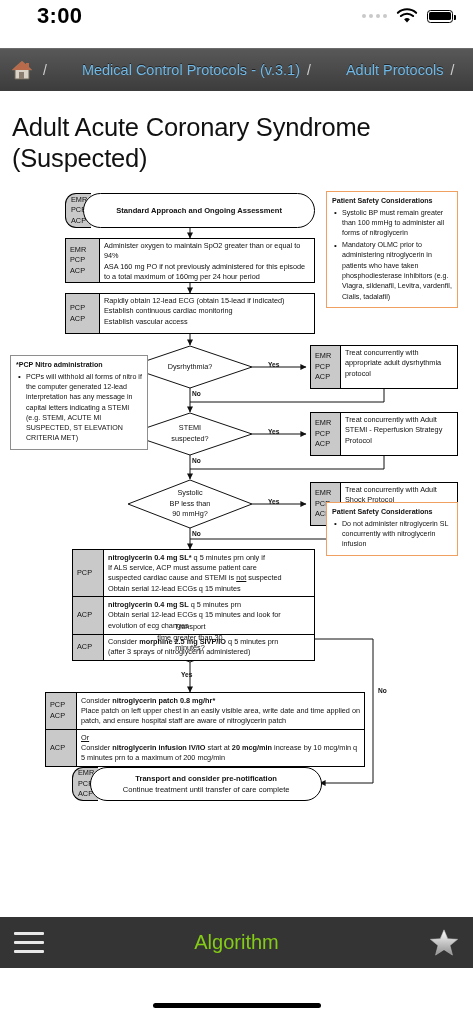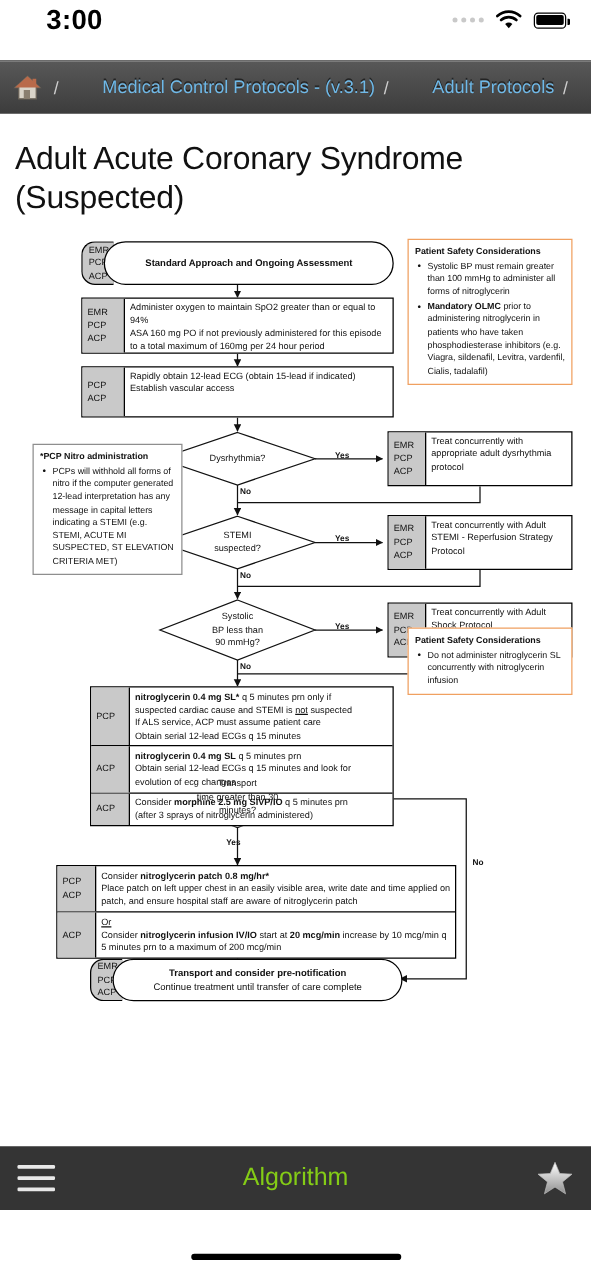--- a/index.html
+++ b/index.html
@@ -104,21 +104,21 @@
   .callout {
     position:absolute; background:#fff; font-size:7.1px; line-height:1.45;
     color:#111; padding:4px 5px 5px 5px;
   }
   .callout.orange { border:1.4px solid #f0a060; }
   .callout.grayb { border:1px solid #8e8e8e; }
   .callout .hd { font-weight:bold; margin-bottom:1px; }
   .callout ul { list-style:none; margin:0; padding:0; }
   .callout li { position:relative; padding-left:10px; margin-top:1.5px; }
   .callout li::before { content:"\2022"; position:absolute; left:2px; top:-0.5px; font-size:8px; }
-  .callout b { font-weight:bold; }
+  .callout b { font-weight:normal; }
 
   
   .toolbar {
     position:absolute; left:0; bottom:56px; width:473px; height:51px;
     background:#343434; display:flex; align-items:center;
     justify-content:space-between; padding:0 14px;
   }
   .toolbar .tb-title { position:absolute; left:0; right:0; text-align:center;
     color:#84cc16; font-size:20px; }
   .hamb { width:30px; height:22px; display:flex; flex-direction:column;
@@ -243,20 +243,21 @@
       </div>
     </div>
 
     <div class="pbox" style="left:65px; top:103px; width:250px; height:41px;">
       <div class="roles" style="width:34px;">
         <span>PCP</span>
           <span>ACP</span>
       </div>
       <div class="body">
         <div>Rapidly obtain 12-lead ECG (obtain 15-lead if indicated)</div>
+        <div>Establish continuous cardiac monitoring</div>
         <div>Establish vascular access</div>
       </div>
     </div>
 
     <div class="dtext" style="left:140px; top:172px; width:100px;">Dysrhythmia?</div>
     <div class="edge-lbl" style="left:268px; top:171px;">Yes</div>
     <div class="edge-lbl" style="left:192px; top:200px;">No</div>
 
     <div class="dtext" style="left:140px; top:233px; width:100px;">
       <div>STEMI</div>
@@ -300,22 +301,22 @@
       <div class="body">Treat concurrently with Adult Shock Protocol</div>
     </div>
 
     <div class="grpbox" style="left:72px; top:359px; width:243px;">
       <div class="grow">
         <div class="roles" style="width:31px;">
             <span>PCP</span>
           </div>
         <div class="body">
           <div><b>nitroglycerin 0.4 mg SL*</b><span> q 5 minutes prn only if</span></div>
+          <div>If ALS service, ACP must assume patient care</div>
           <div><span>suspected cardiac cause and STEMI is </span><u>not</u><span> suspected</span></div>
-          <div>If ALS service, ACP must assume patient care</div>
           <div>Obtain serial 12-lead ECGs q 15 minutes</div>
         </div>
       </div>
       <div class="grow">
         <div class="roles" style="width:31px;">
             <span>ACP</span>
           </div>
         <div class="body">
           <div><b>nitroglycerin 0.4 mg SL</b><span> q 5 minutes prn</span></div>
           <div>Obtain serial 12-lead ECGs q 15 minutes and look for evolution of ecg changes</div>
@@ -375,21 +376,21 @@
     </div>
 
     <div class="callout orange" style="left:326px; top:1px; width:132px;">
       <div class="hd">Patient Safety Considerations</div>
       <ul>
         <li><span>Systolic BP must remain greater than 100 mmHg to administer all forms of nitroglycerin</span></li>
         <li><b>Mandatory OLMC</b><span> prior to administering nitroglycerin in patients who have taken phosphodiesterase inhibitors (e.g. Viagra, sildenafil, Levitra, vardenfil, Cialis, tadalafil)</span></li>
       </ul>
     </div>
 
-    <div class="callout grayb" style="left:10px; top:165px; width:120px;margin-left:16px;">
+    <div class="callout grayb" style="left:10px; top:165px; width:138px;">
       <div class="hd">*PCP Nitro administration</div>
       <ul>
         <li><span>PCPs will withhold all forms of nitro if the computer generated 12-lead interpretation has any message in capital letters indicating a STEMI (e.g. STEMI, ACUTE MI SUSPECTED, ST ELEVATION CRITERIA MET)</span></li>
       </ul>
     </div>
 
     <div class="callout orange" style="left:326px; top:312px; width:132px;">
       <div class="hd">Patient Safety Considerations</div>
       <ul>
         <li><span>Do not administer nitroglycerin SL concurrently with nitroglycerin infusion</span></li>

